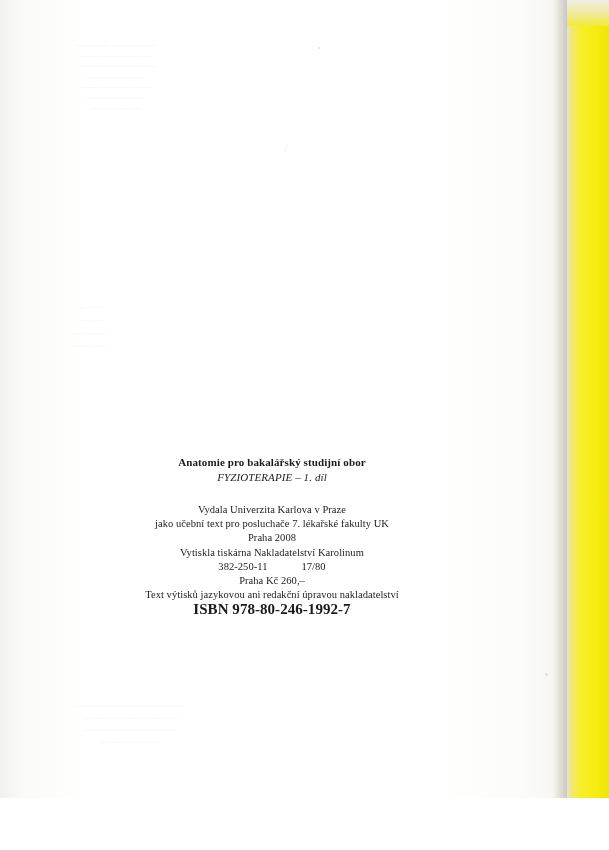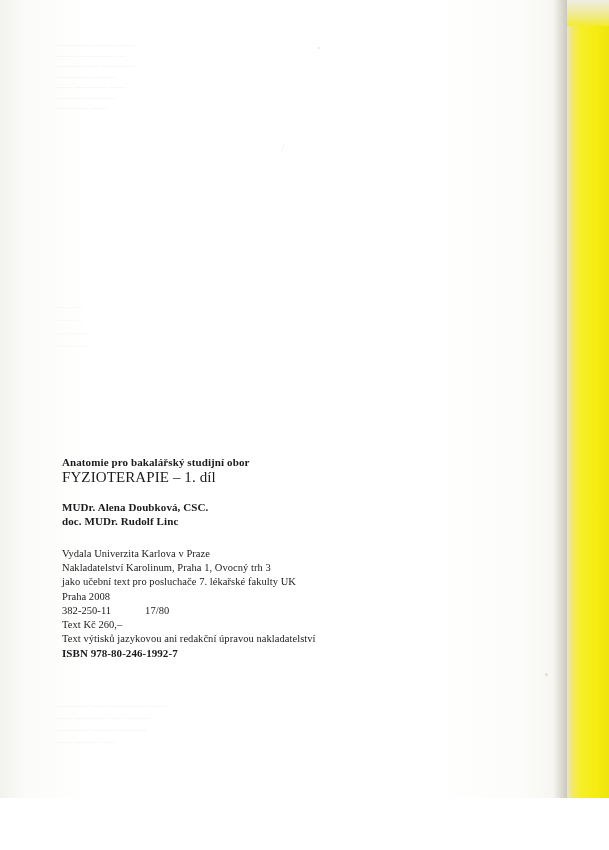--- a/index.html
+++ b/index.html
@@ -13,20 +13,21 @@
     overflow: hidden;
     font-family: "Liberation Serif", serif;
   }
 
   #page {
     position: relative;
     width: 609px;
     height: 798px;
     background: #fdfdfb;
     overflow: hidden;
+    text-align: center;
   }
 
   
   .scan-surface {
     position: absolute;
     inset: 0;
     background:
       linear-gradient(90deg, #f2f2ee 0px, #fbfbf9 26px, #ffffff 90px, #ffffff 430px, #fcfcfa 520px, #f6f5f1 560px);
   }
 
@@ -129,24 +130,25 @@
     width: 420px;
     color: #1b1b1b;
   }
   .title-line {
     font-size: 11px;
     font-weight: bold;
     line-height: 14.5px;
     letter-spacing: 0.1px;
   }
   .title-sub {
-    font-size: 15px;
+    font-size: 11px;
     font-weight: normal;
     line-height: 14.5px;
     letter-spacing: 0.1px;
+    font-style: italic;
   }
   .authors {
     margin-top: 16px;
     font-size: 11px;
     font-weight: bold;
     line-height: 14px;
     letter-spacing: 0.1px;
   }
   .imprint {
     margin-top: 19px;
@@ -155,21 +157,21 @@
     letter-spacing: 0.05px;
   }
   .imprint .tabbed {
     display: inline-block;
   }
   .imprint .gap {
     display: inline-block;
     width: 34px;
   }
   .isbn {
-    font-size: 11px;
+    font-size: 15px;
     font-weight: bold;
     line-height: 14.2px;
     letter-spacing: 0.05px;
   }
   .row { white-space: nowrap; }
 </style>
 </head>
 <body>
 
 <div id="page">
@@ -200,34 +202,30 @@
   <div class="ghost-mark">/</div>
 
   <div class="speck" style="left:545px; top:673px; width:3px; height:3px;"></div>
   <div class="speck" style="left:318px; top:47px; width:2px; height:2px;"></div>
 
   <div class="colophon">
 
     <div class="title-line">Anatomie pro bakalářský studijní obor</div>
     <div class="title-sub">FYZIOTERAPIE – 1. díl</div>
 
-    <div class="authors">
-      <div>MUDr. Alena Doubková, CSC.</div>
-      <div>doc. MUDr. Rudolf Linc</div>
-    </div>
 
     <div class="imprint">
       <div class="row">Vydala Univerzita Karlova v Praze</div>
-      <div class="row">Nakladatelství Karolinum, Praha 1, Ovocný trh 3</div>
       <div class="row">jako učební text pro posluchače 7. lékařské fakulty UK</div>
       <div class="row">Praha 2008</div>
+      <div class="row">Vytiskla tiskárna Nakladatelství Karolinum</div>
       <div class="row">
         <span class="tabbed">382-250-11</span><span class="gap"></span><span class="tabbed">17/80</span>
       </div>
-      <div class="row">Text Kč 260,–</div>
+      <div class="row">Praha Kč 260,–</div>
       <div class="row">Text výtisků jazykovou ani redakční úpravou nakladatelství</div>
       <div class="row isbn">ISBN 978-80-246-1992-7</div>
     </div>
 
   </div>
 
   <div class="right-strip-shadow"></div>
   <div class="right-strip">
     <div class="strip-top-cap"></div>
     <div class="strip-bottom-cap"></div>

